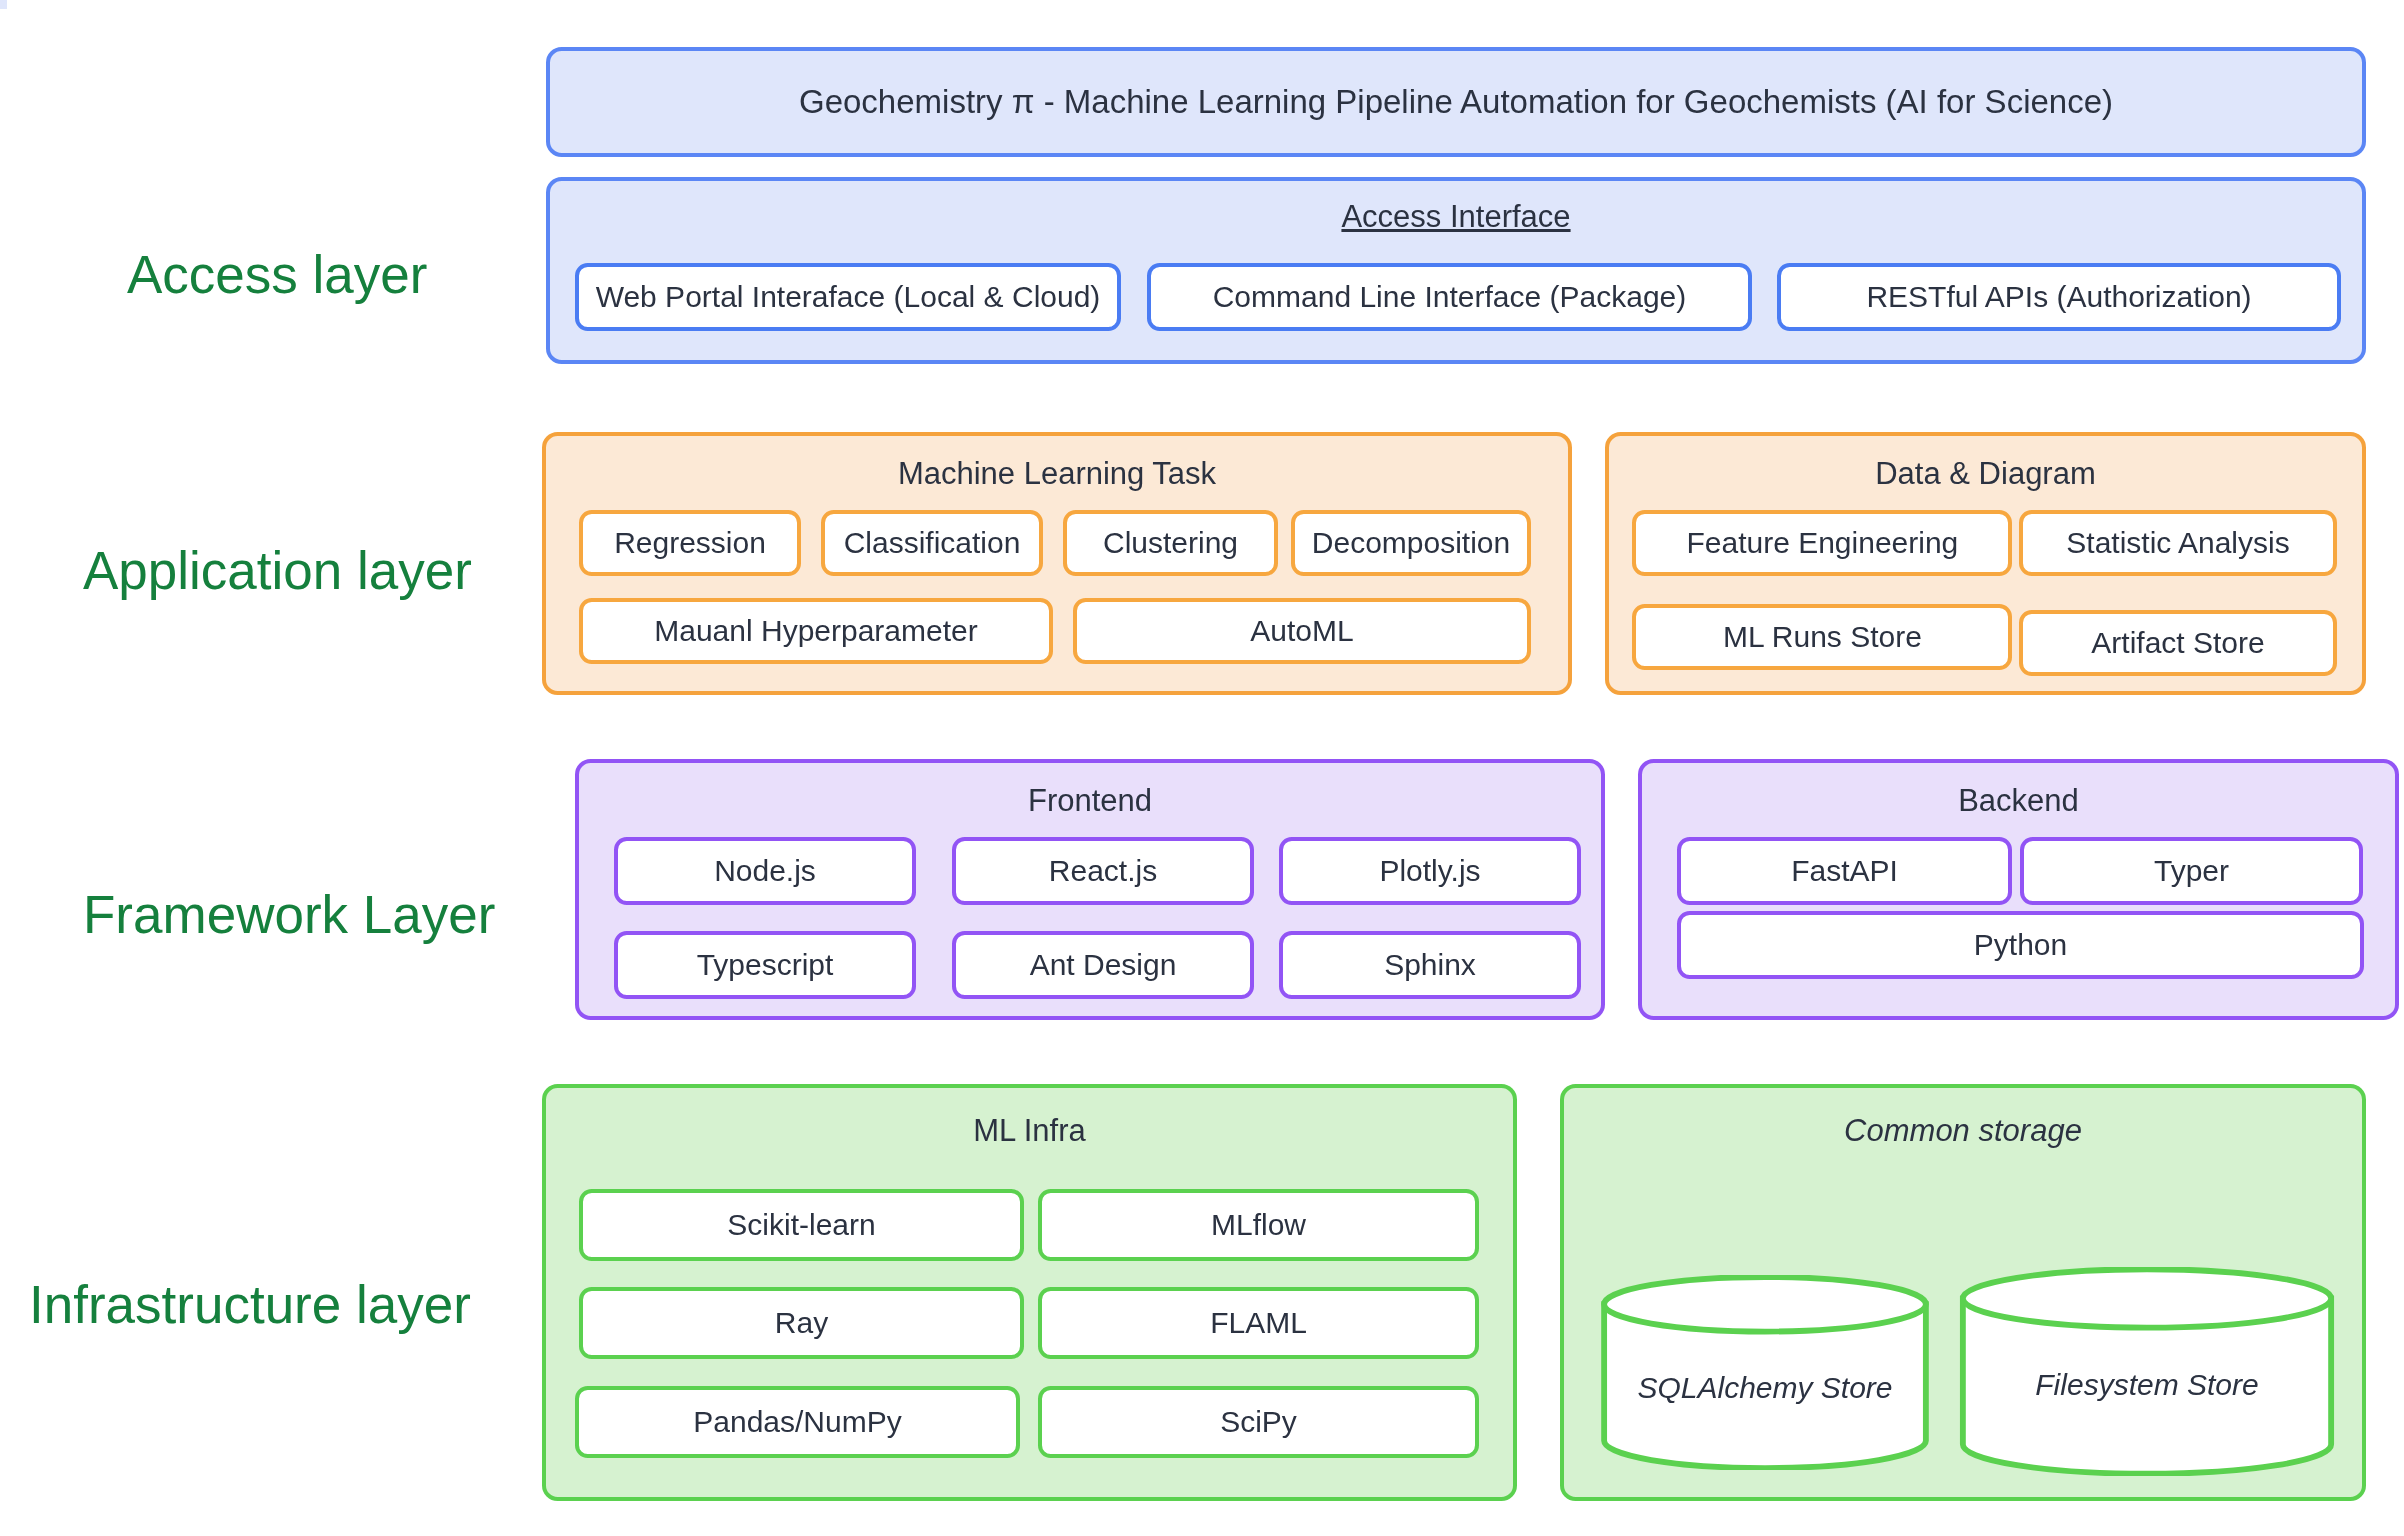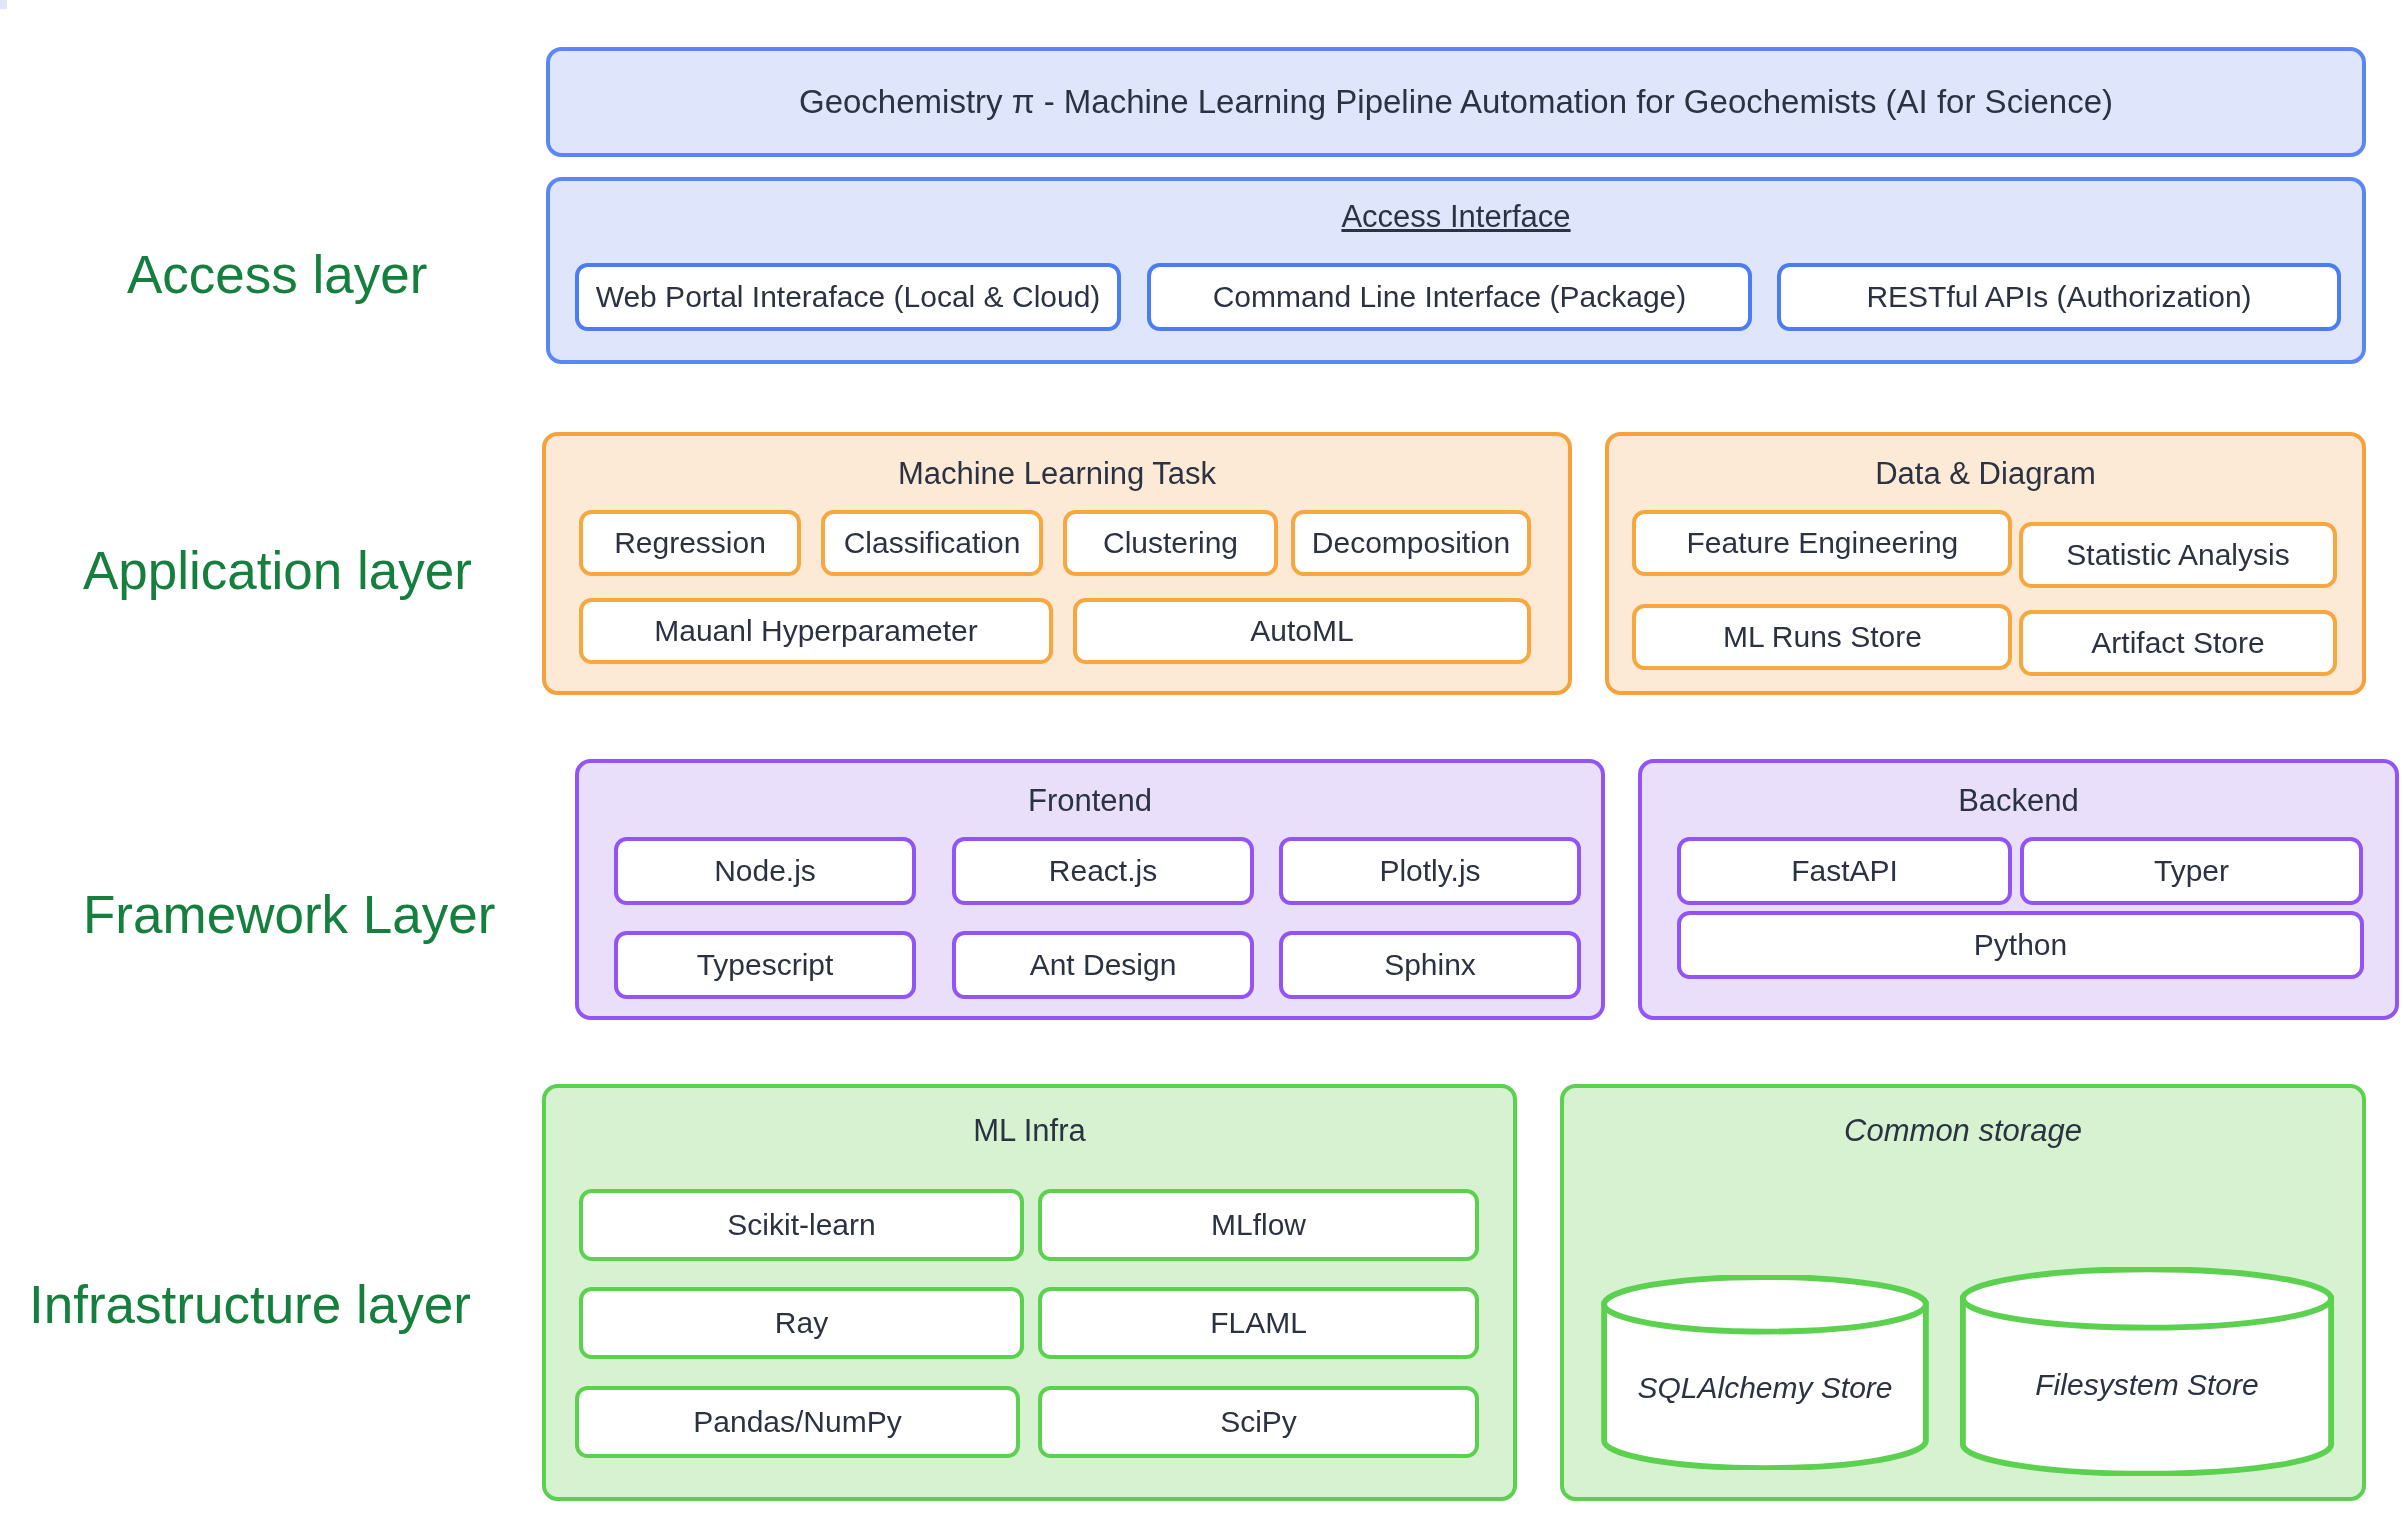--- a/index.html
+++ b/index.html
@@ -97,32 +97,32 @@
     <div class="chip orange-chip" style="left:745px;top:74px;width:240px;height:66px;">Decomposition</div>
 
     <div class="chip orange-chip" style="left:33px;top:162px;width:474px;height:66px;">Mauanl Hyperparameter</div>
     <div class="chip orange-chip" style="left:527px;top:162px;width:458px;height:66px;">AutoML</div>
   </div>
 
   <div class="group orange" style="left:1605px;top:432px;width:761px;height:263px;">
     <div class="group-title" style="top:19.5px;">Data &amp; Diagram</div>
 
     <div class="chip orange-chip" style="left:23.4px;top:74px;width:380px;height:66px;">Feature Engineering</div>
-    <div class="chip orange-chip" style="left:410px;top:74px;width:318px;height:66px;margin-top:12px;">Statistic Analysis</div>
+    <div class="chip orange-chip" style="left:410px;top:74px;width:318px;height:66px;">Statistic Analysis</div>
 
     <div class="chip orange-chip" style="left:23.4px;top:168px;width:380px;height:66px;">ML Runs Store</div>
     <div class="chip orange-chip" style="left:410px;top:174px;width:318px;height:66px;">Artifact Store</div>
   </div>
 
   <div class="group purple" style="left:542px;top:759px;width:1030px;height:261px;">
     <div class="group-title" style="top:19.5px;">Frontend</div>
 
     <div class="chip purple-chip" style="left:35px;top:74px;width:302px;height:68px;">Node.js</div>
     <div class="chip purple-chip" style="left:373px;top:74px;width:302px;height:68px;">React.js</div>
-    <div class="chip purple-chip" style="left:700px;top:74px;width:302px;height:68px;border-radius:12px;">Plotly.js</div>
+    <div class="chip purple-chip" style="left:700px;top:74px;width:302px;height:68px;">Plotly.js</div>
 
     <div class="chip purple-chip" style="left:35px;top:168px;width:302px;height:68px;">Typescript</div>
     <div class="chip purple-chip" style="left:373px;top:168px;width:302px;height:68px;">Ant Design</div>
     <div class="chip purple-chip" style="left:700px;top:168px;width:302px;height:68px;">Sphinx</div>
   </div>
 
   <div class="group purple" style="left:1605px;top:759px;width:761px;height:261px;">
     <div class="group-title" style="top:19.5px;">Backend</div>
 
     <div class="chip purple-chip" style="left:35px;top:74px;width:335px;height:68px;">FastAPI</div>

